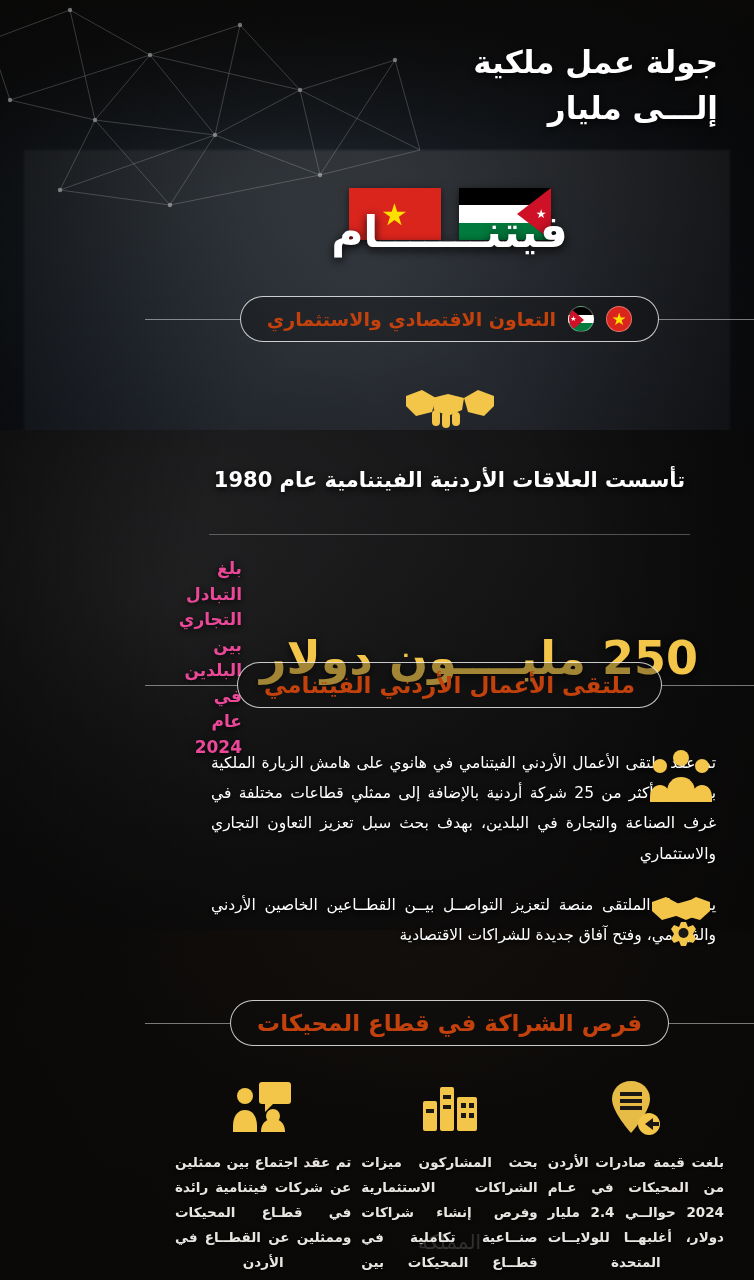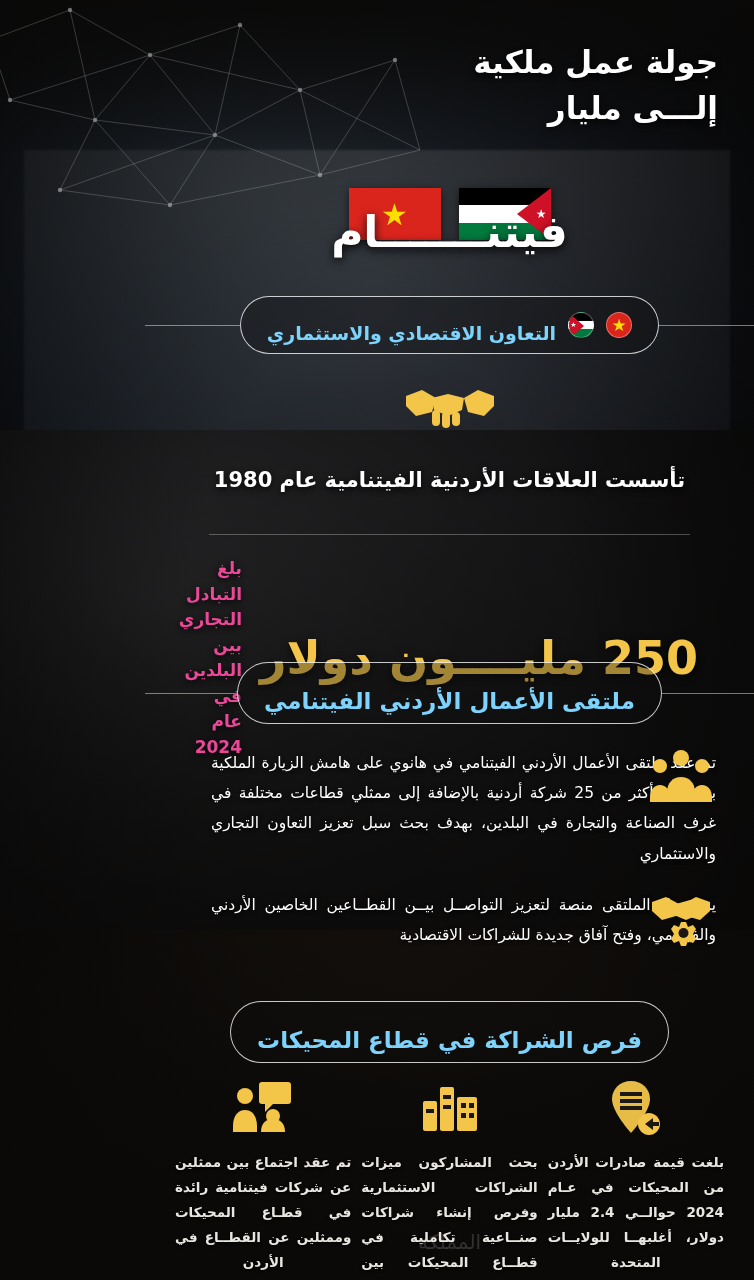--- a/index.html
+++ b/index.html
@@ -87,21 +87,21 @@
     height: 1px; background: rgba(255,255,255,.45); flex: 1 1 auto; max-width: 120px;
   }
   .pill {
     border: 1.6px solid rgba(255,255,255,.78);
     border-radius: 999px;
     padding: 9px 26px;
     display: flex; align-items: center; gap: 12px;
     background: rgba(15,14,13,.35);
     white-space: nowrap;
   }
-  .pill-text { color: #7dd3fc; font-size: 19px; font-weight: bold; margin-top: 16px; }
+  .pill-text { color: #c2410c; font-size: 19px; font-weight: bold; }
   .pill-lg .pill-text { font-size: 23px; }
 
   .flag-circle {
     width: 26px; height: 26px; border-radius: 50%;
     display: inline-block; position: relative; overflow: hidden;
     border: 1px solid rgba(255,255,255,.35); flex: 0 0 auto;
   }
   .flag-vn { background: #da251d; }
   .flag-vn::after {
     content: "★"; position: absolute; left: 0; right: 0; top: 50%;
@@ -317,21 +317,21 @@
         <g fill="#f3c64a">
           <path d="M2 14 L16 9 L29 16 L26 28 L12 32 L2 23 Z"></path>
           <path d="M60 14 L46 9 L33 16 L36 28 L50 32 L60 23 Z"></path>
           <path d="M26 16 L40 12 L50 16 L48 27 L36 32 L24 27 Z"></path>
           <path d="M31 34 l5 0 2 5 5-2 3 4 -3 5 3 5 -3 4 -5 -2 -2 5 -5 0 -2 -5 -5 2 -3 -4 3 -5 -3 -5 3 -4 5 2 Z"></path>
           <circle cx="33.5" cy="45" r="5" fill="#1a1714"></circle>
         </g>
       </svg>
     </div>
 
-    <div class="pill-wrap pill-lg" style="top:1000px;flex-direction:column;">
+    <div class="pill-wrap pill-lg" style="top:1000px;">
       <div class="rule"></div>
       <div class="pill">
         <span class="pill-text">فرص الشراكة في قطاع المحيكات</span>
       </div>
       <div class="rule"></div>
     </div>
 
     <div class="cols">
 
       <div class="col">

